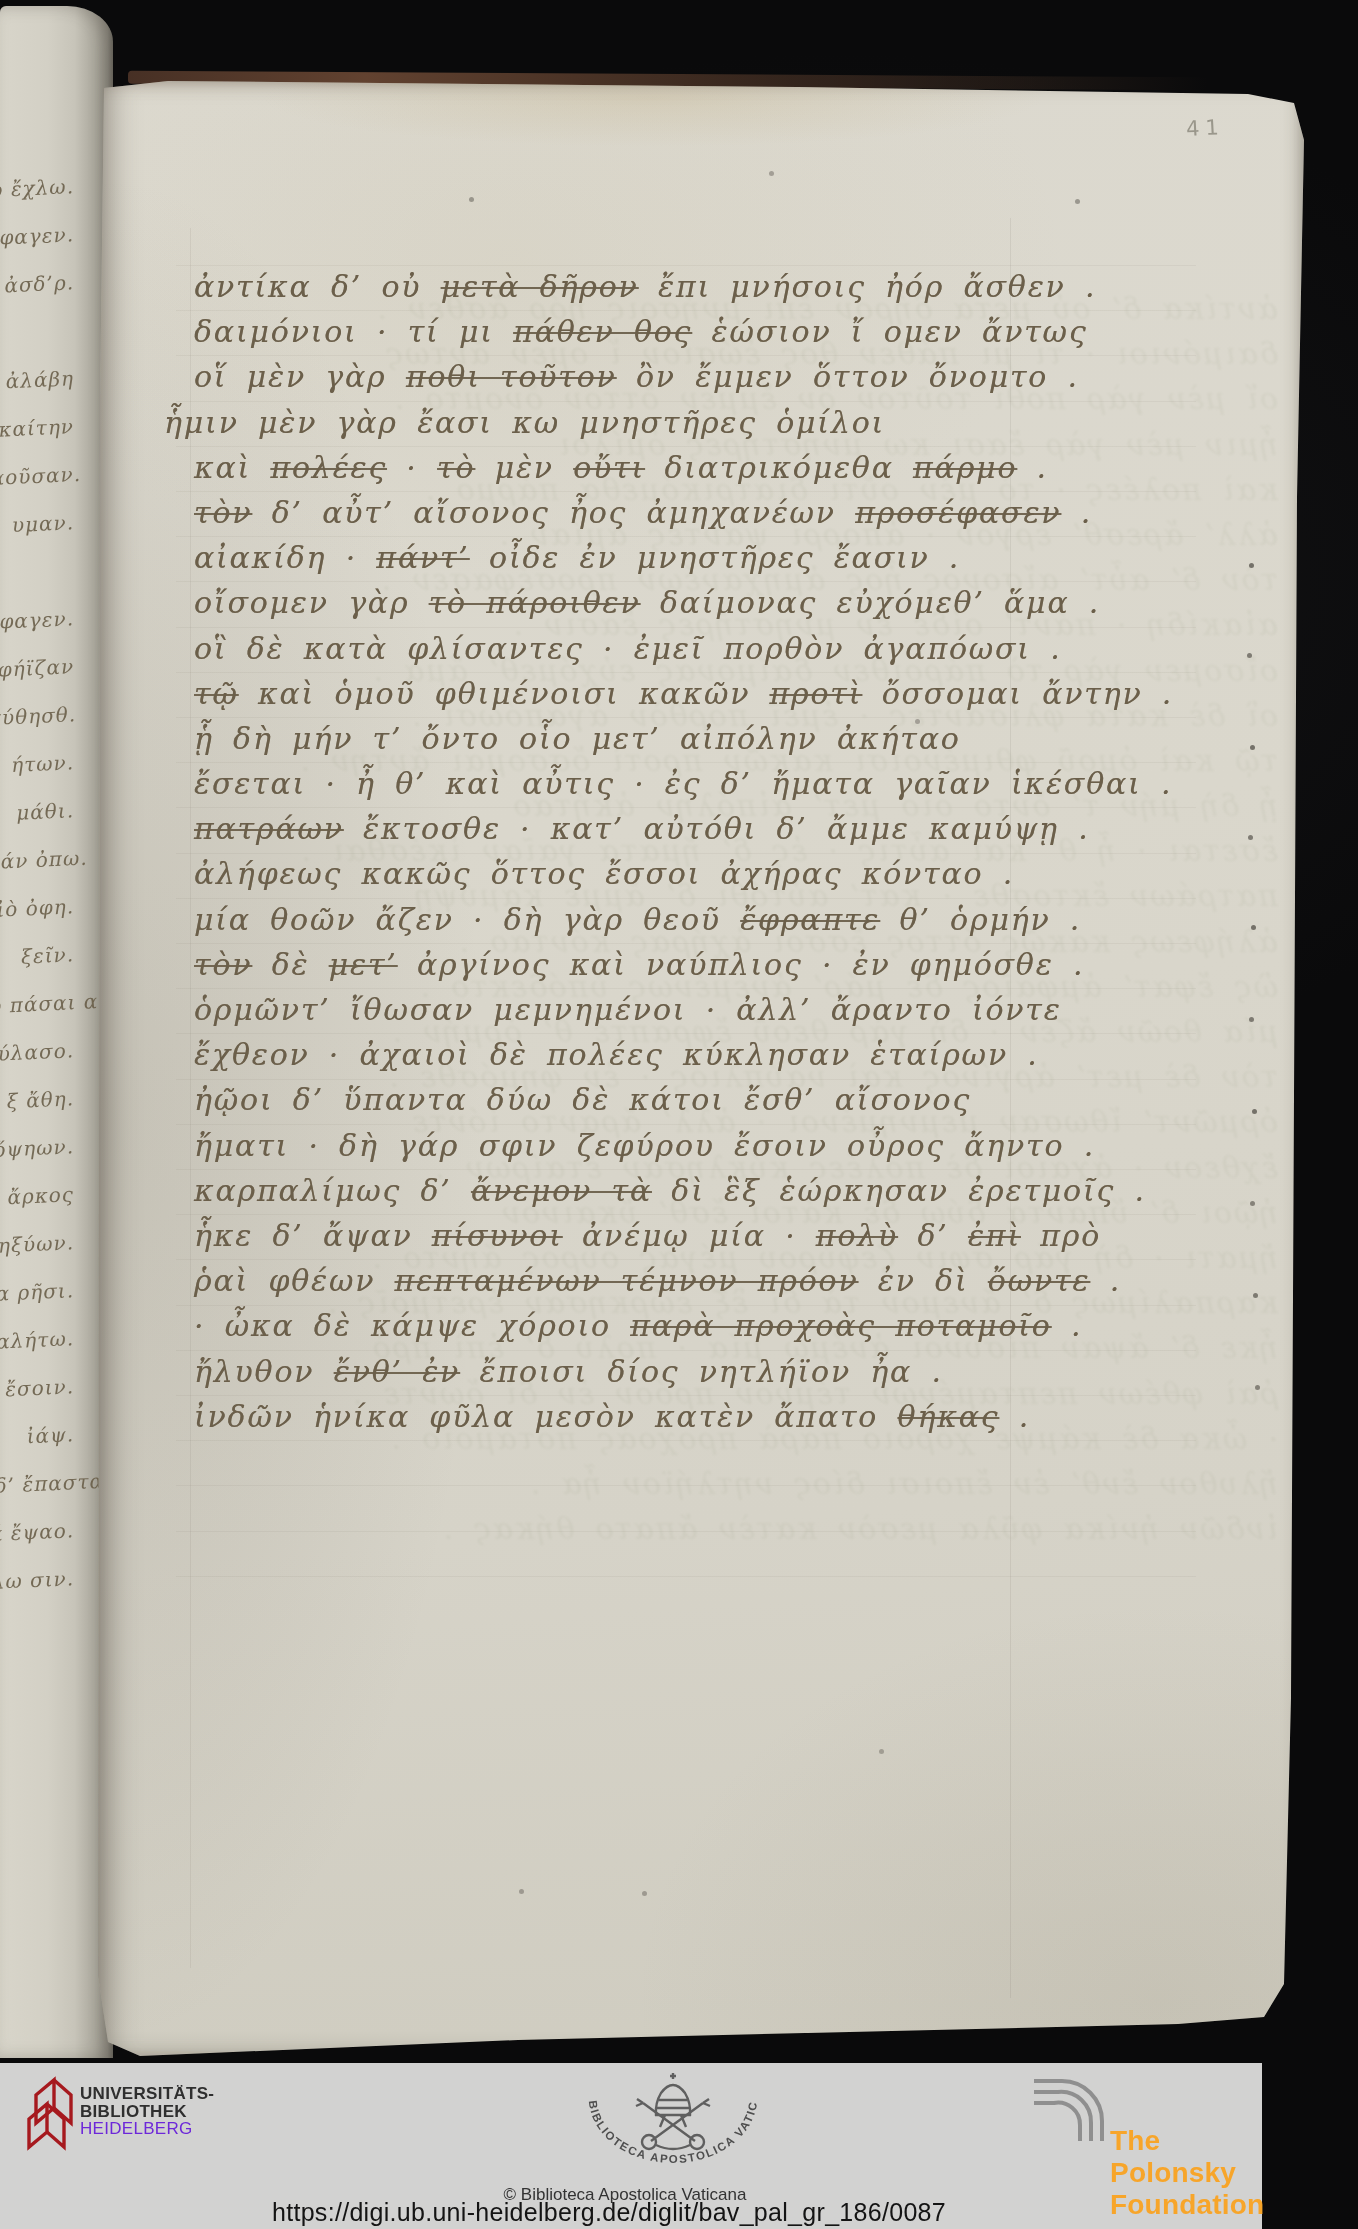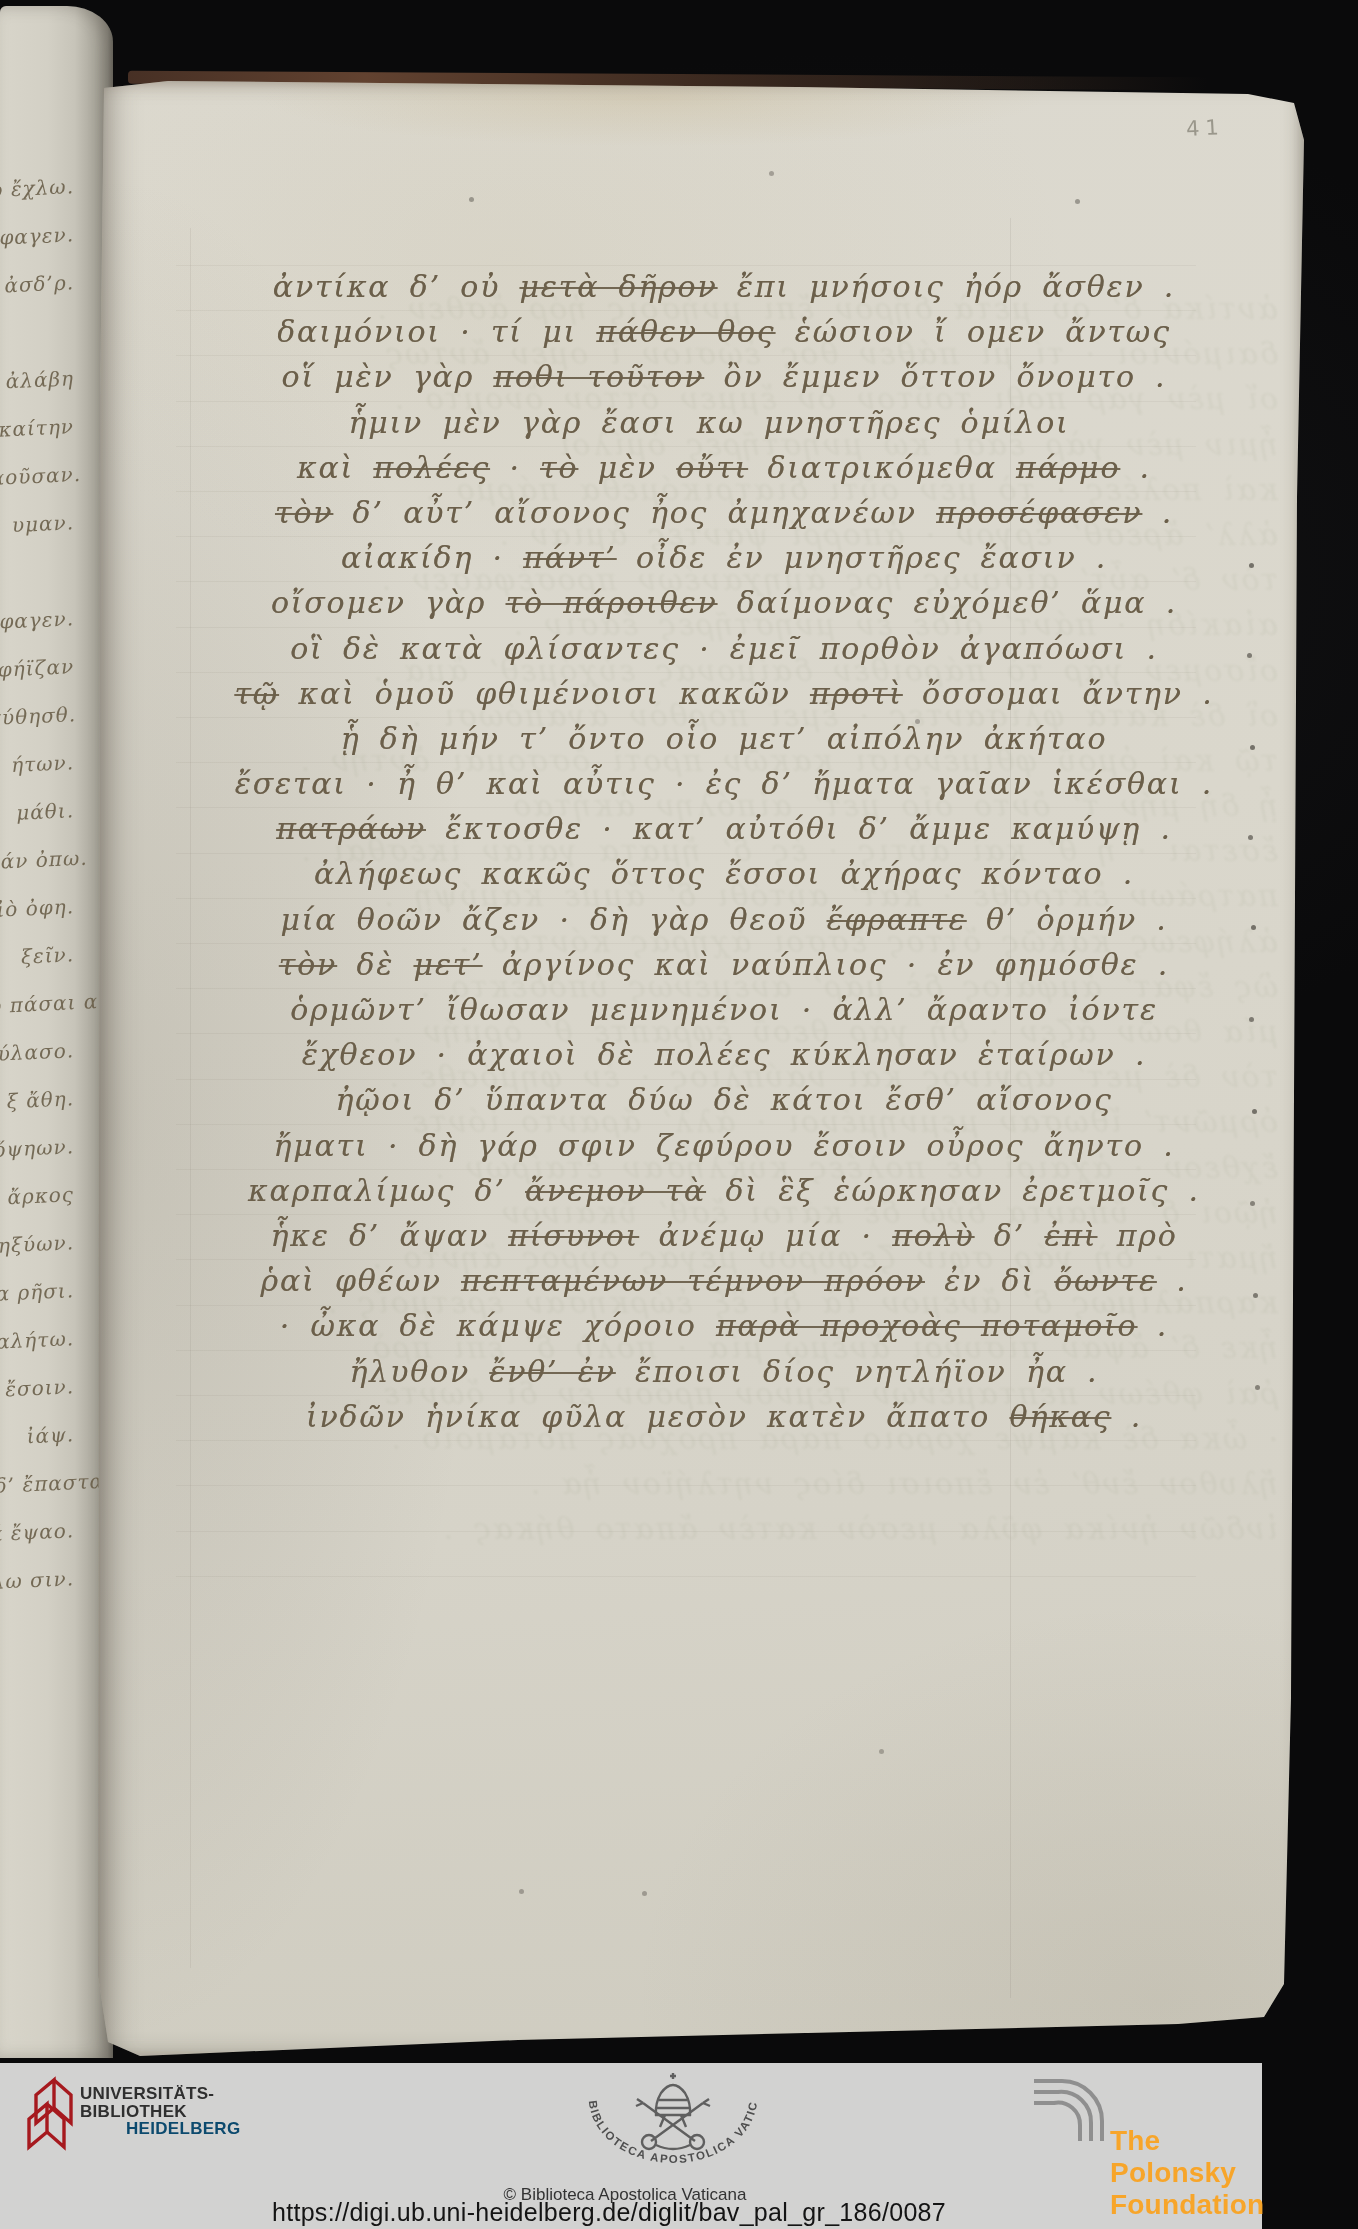--- a/index.html
+++ b/index.html
@@ -40,21 +40,21 @@
          font-size:21px;color:#8f8c80;letter-spacing:6px;opacity:.85;transform:rotate(-3deg);}
   .ruling{position:absolute;left:78px;top:187px;width:1020px;height:1340px;pointer-events:none;
           background:repeating-linear-gradient(180deg,rgba(100,92,75,.07) 0 1px,transparent 1px 45.2px);}
   .vrule-a{position:absolute;left:92px;top:150px;width:1px;height:1740px;background:rgba(100,92,75,.09);}
   .vrule-b{position:absolute;left:912px;top:140px;width:1px;height:1780px;background:rgba(100,92,75,.10);}
   
   .ms-text{position:absolute;left:96px;top:186px;width:1060px;
            font-family:"DejaVu Serif",serif;font-style:italic;font-size:30px;
            color:#6b5f4a;letter-spacing:1.8px;word-spacing:8px;}
   .ms-line{height:45.2px;line-height:45.2px;white-space:nowrap;
-           text-shadow:0 0 .6px rgba(107,95,74,.55);text-align:center;}
+           text-shadow:0 0 .6px rgba(107,95,74,.55);}
   .ms-line.ekthesis{margin-left:-30px;}
   .lig{text-decoration:line-through;text-decoration-color:rgba(107,95,74,.85);
        text-decoration-thickness:2.2px;}
   
   .ghost{position:absolute;left:460px;top:208px;width:720px;transform:scaleX(-1);
          font-family:"DejaVu Serif",serif;font-style:italic;font-size:30px;
          letter-spacing:1.8px;word-spacing:8px;color:#6e7a55;opacity:.065;filter:blur(1px);}
   .ghost div{height:45.2px;line-height:45.2px;white-space:nowrap;}
   
   .specks{position:absolute;left:0;top:0;width:3px;height:3px;border-radius:50%;
@@ -66,21 +66,21 @@
                      1156px 1216px 0 1px rgba(35,31,25,.5),1158px 1308px 0 1px rgba(35,31,25,.45),
                      372px 120px 0 1px rgba(35,31,25,.35),672px 94px 0 1px rgba(35,31,25,.3),
                      978px 122px 0 1px rgba(35,31,25,.35),818px 642px 0 1px rgba(35,31,25,.3),
                      422px 1812px 0 1px rgba(35,31,25,.3),545px 1814px 0 1px rgba(35,31,25,.3),
                      782px 1672px 0 1px rgba(35,31,25,.28);}
   
   .footer{position:absolute;left:0;top:2063px;width:1262px;height:166px;background:#d2d2d1;}
   .ub{position:absolute;left:22px;top:12px;width:56px;height:82px;}
   .ub-text{position:absolute;left:80px;top:22px;font-size:17px;font-weight:bold;
            color:#2f2f2f;line-height:17.5px;letter-spacing:.3px;}
-  .ub-text .l3{color:#0c4a6e;font-weight:bold;margin-left:46px;}
+  .ub-text .l3{color:#6d28d9;font-weight:normal;}
   .vatican{position:absolute;left:577px;top:6px;width:192px;height:110px;}
   .vat-caption{position:absolute;left:0;right:0;top:122px;text-align:center;
                transform:translateX(-6px);font-size:17px;color:#333;}
   .url{position:absolute;left:0;right:0;bottom:2px;text-align:center;
        transform:translateX(-22px);font-size:25px;color:#141414;letter-spacing:.3px;}
   .pol-arcs{position:absolute;left:1032px;top:14px;width:74px;height:66px;}
   .pol-label{position:absolute;left:1110px;top:62px;font-size:28px;font-weight:bold;
              color:#f7a52a;letter-spacing:.2px;}
 </style>
 </head>

